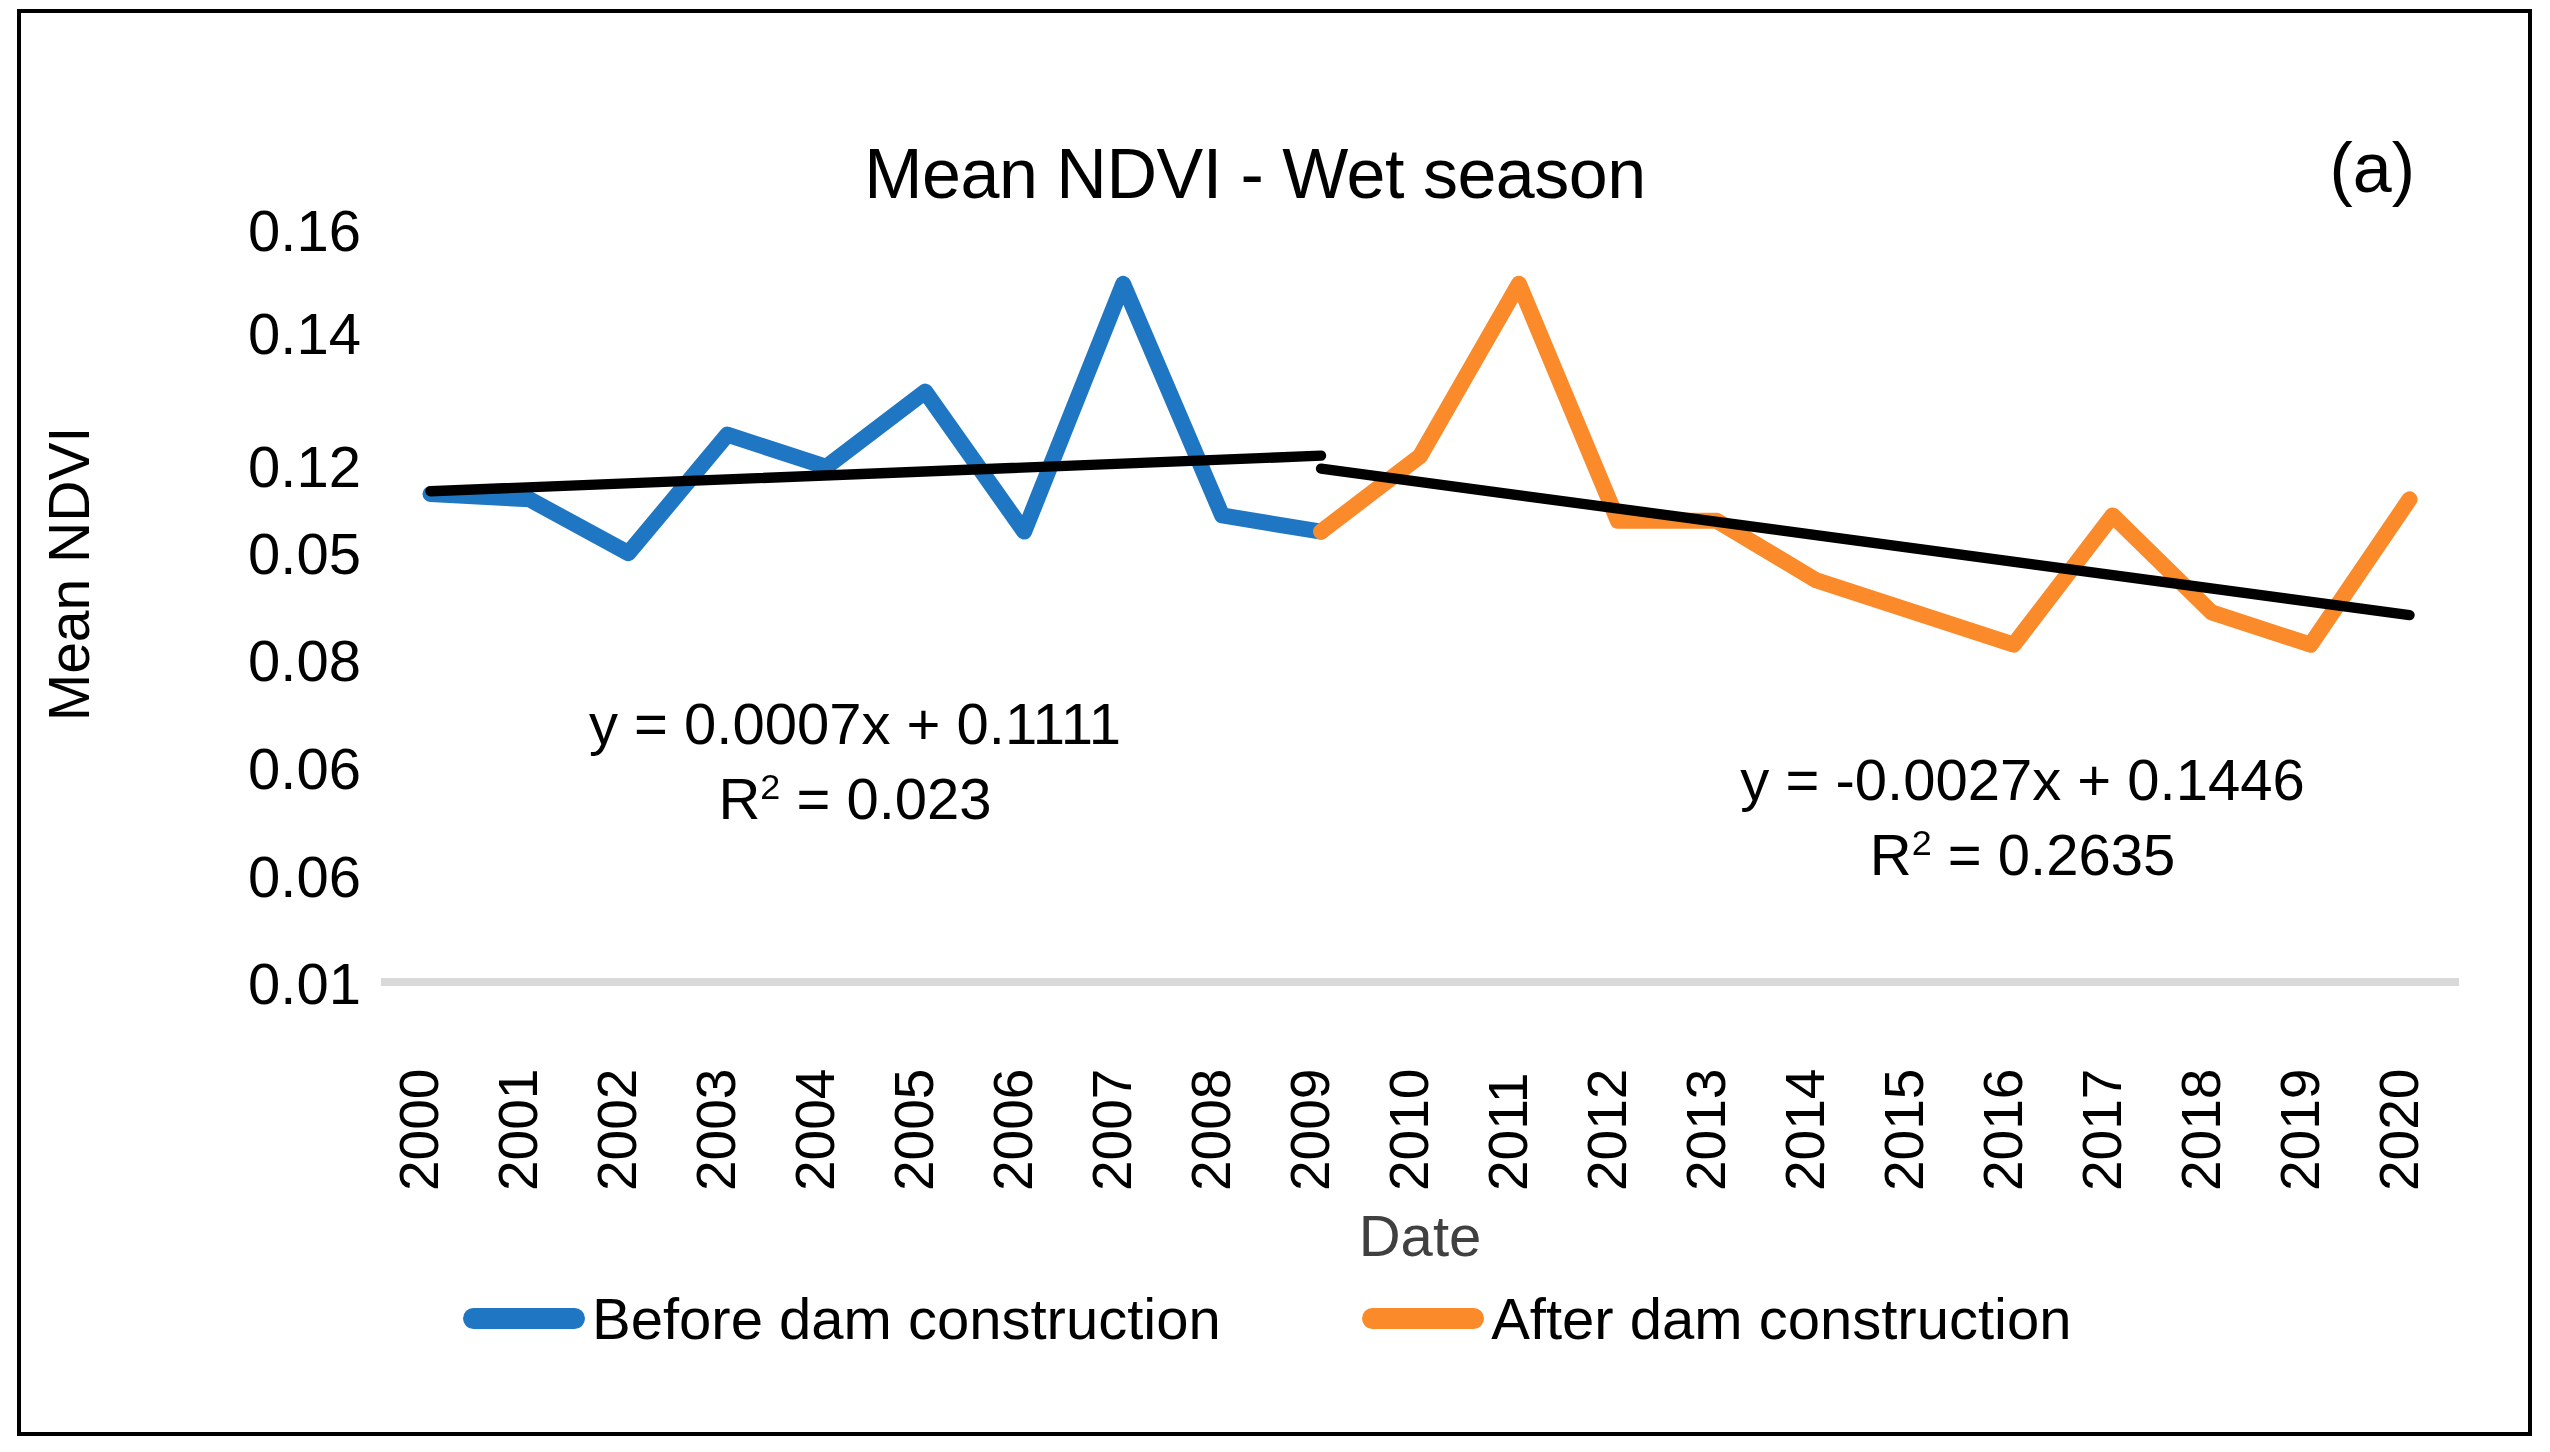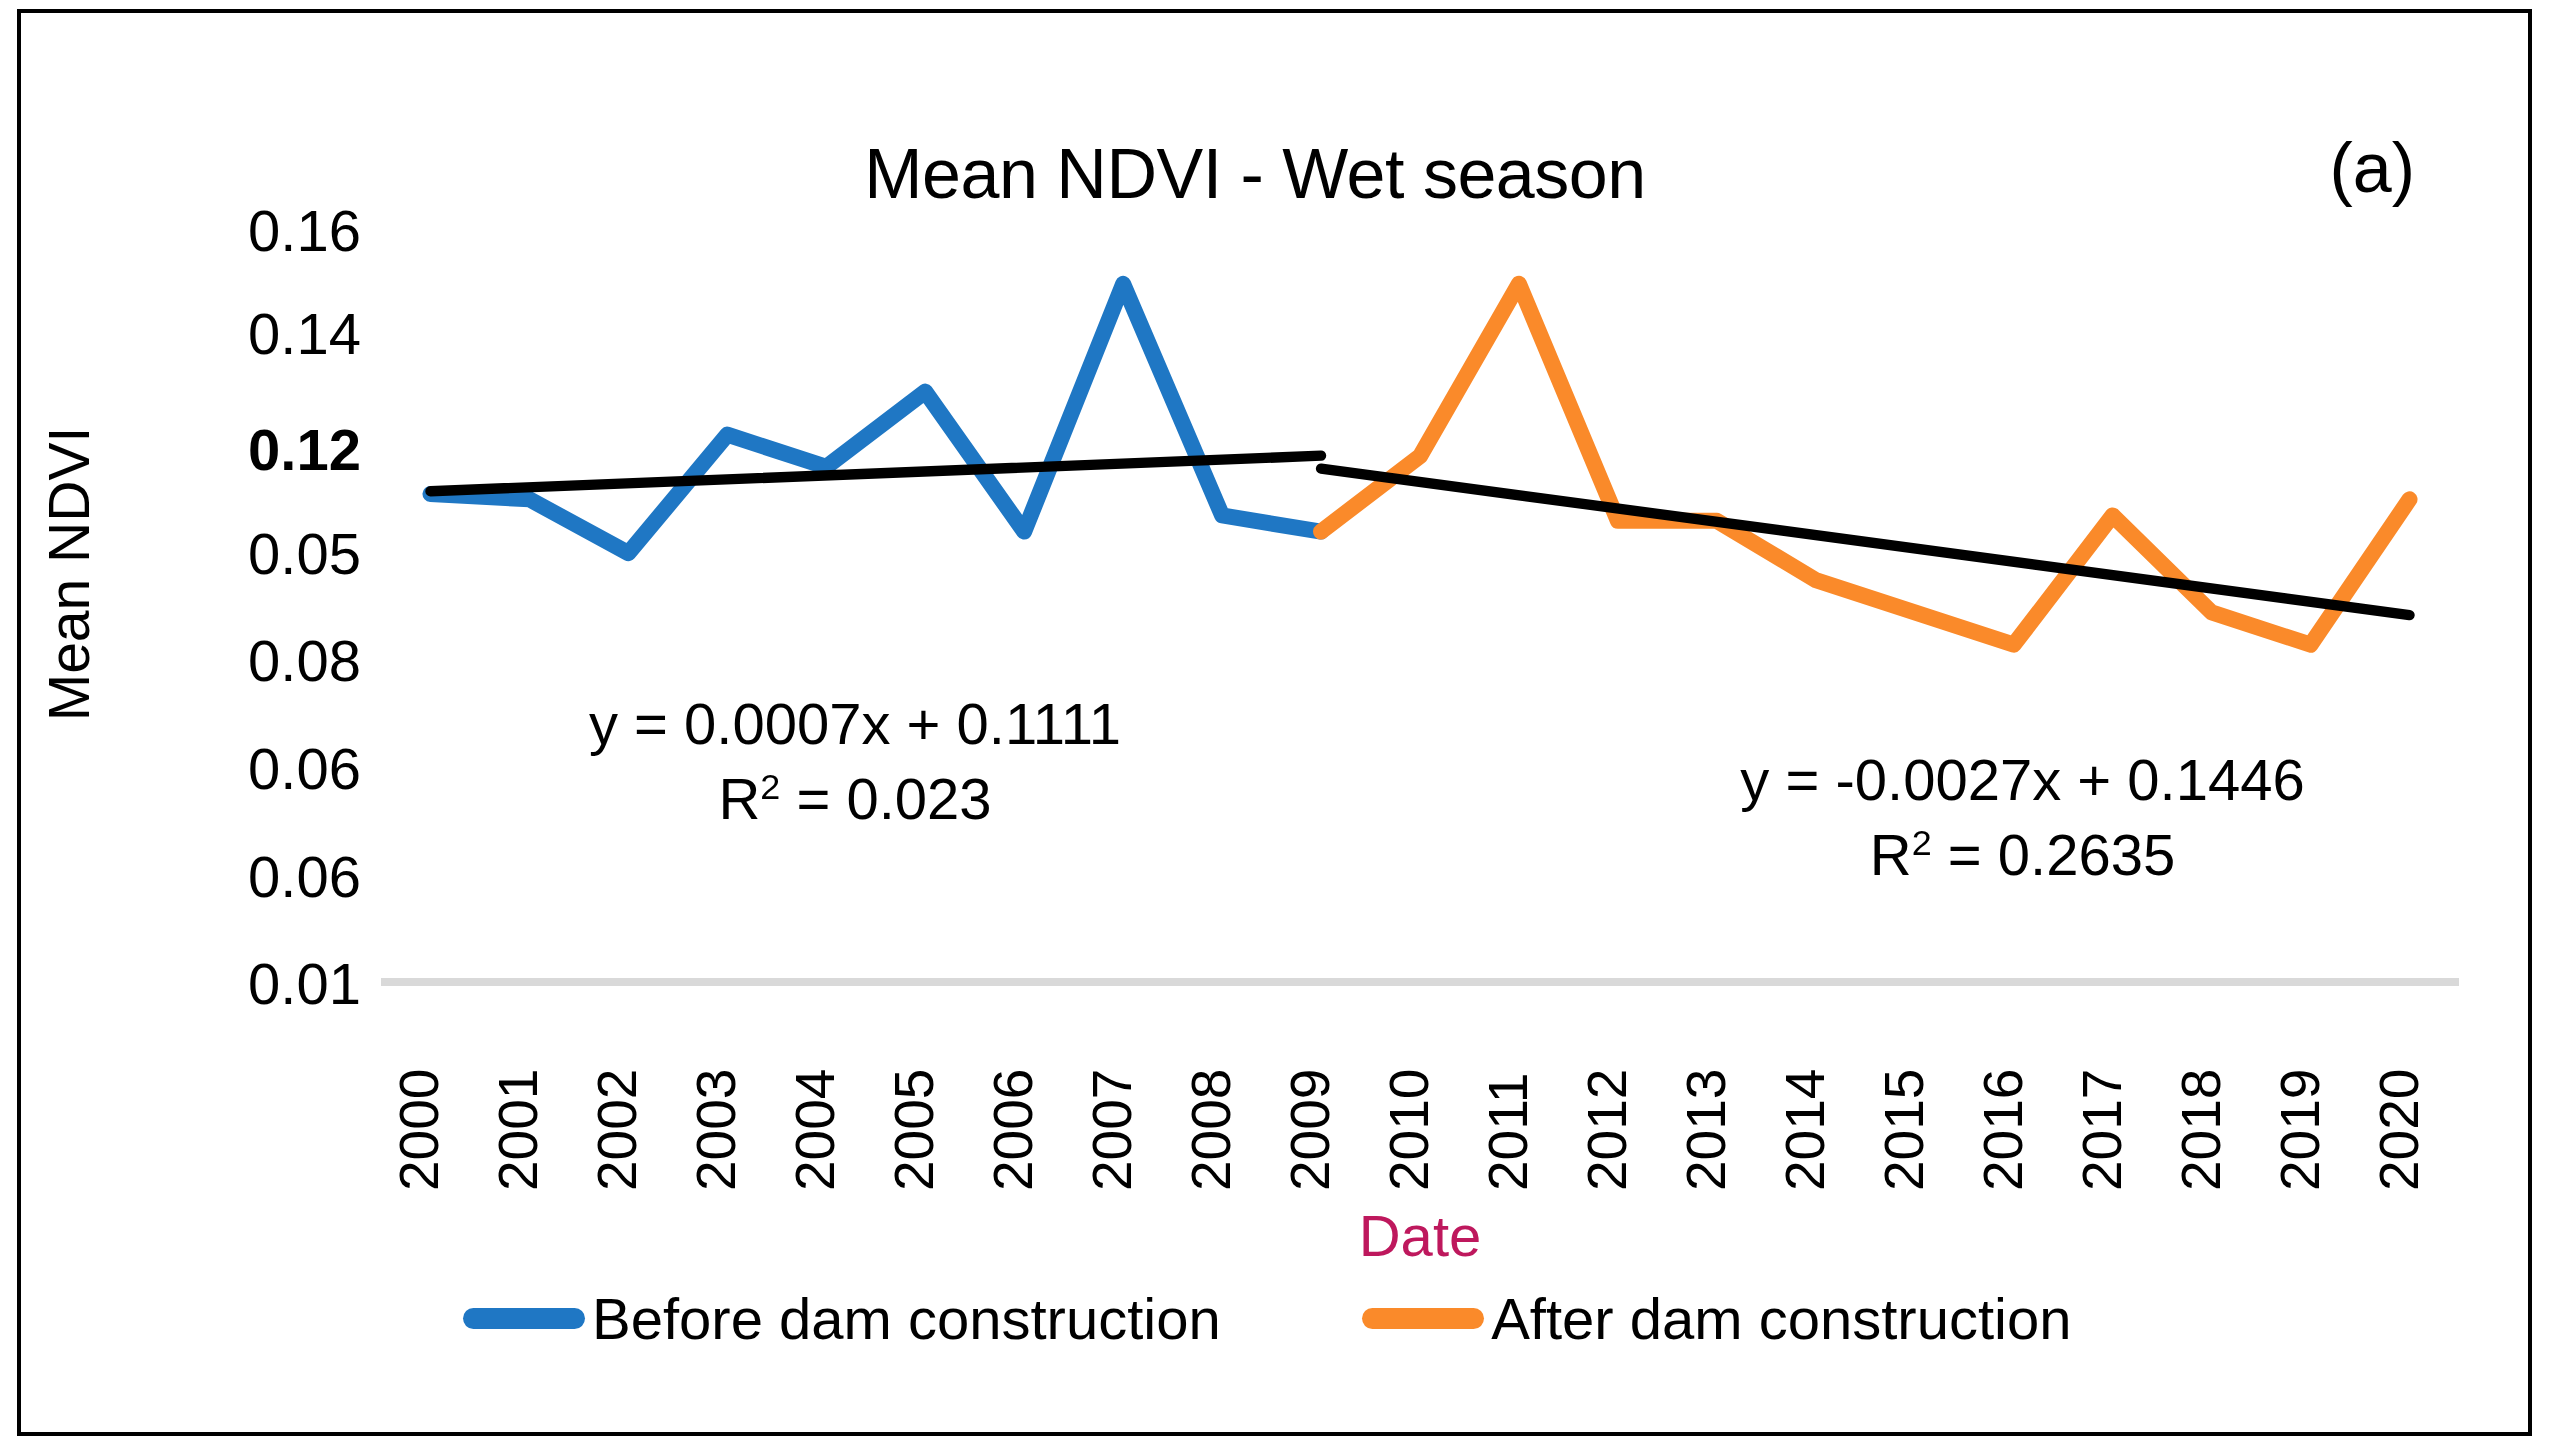--- a/index.html
+++ b/index.html
@@ -57,21 +57,21 @@
     transform: rotate(-90deg);
     transform-origin: center center;
   }
   .axis-title-x {
     position: absolute;
     left: 360px;
     top: 1189px;
     width: 2078px;
     text-align: center;
     font-size: 58px;
-    color: #be185d;
+    color: #404040;
   }
   .ytick {
     position: absolute;
     right: 0;
     width: 226px;
     text-align: right;
     font-size: 58px;
     color: #000000;
     transform: translateY(-50%);
     white-space: nowrap;
@@ -176,21 +176,21 @@
   <div class="frame">
 
     <div class="chart-title">Mean NDVI - Wet season</div>
     <div class="panel-label">(a)</div>
 
     <div class="axis-title-y">Mean NDVI</div>
 
     <div class="ytick-wrap" id="yticks">
         <div class="ytick" style="top: 217px;">0.16</div>
         <div class="ytick" style="top: 320px;">0.14</div>
-        <div class="ytick" style="top: 436px; font-weight: bold;">0.12</div>
+        <div class="ytick" style="top: 453px;">0.12</div>
         <div class="ytick" style="top: 540px;">0.05</div>
         <div class="ytick" style="top: 647px;">0.08</div>
         <div class="ytick" style="top: 755px;">0.06</div>
         <div class="ytick" style="top: 863px;">0.06</div>
         <div class="ytick" style="top: 970px;">0.01</div>
       </div>
 
     <div class="plot">
       <svg id="plot-svg" viewBox="0 0 2206 800" preserveAspectRatio="none">
           <polyline points="52.523809523809526,280.0000000000001 157.57142857142858,285.7142857142858 262.61904761904765,342.8571428571429 367.6666666666667,217.14285714285722 472.7142857142857,251.42857142857156 577.7619047619048,171.42857142857144 682.8095238095239,320.0000000000001 787.8571428571429,57.142857142857224 892.9047619047619,302.85714285714295 997.952380952381,320.0000000000001" fill="none" stroke="#1f77c4" stroke-width="17" stroke-linejoin="round" stroke-linecap="round"></polyline>

